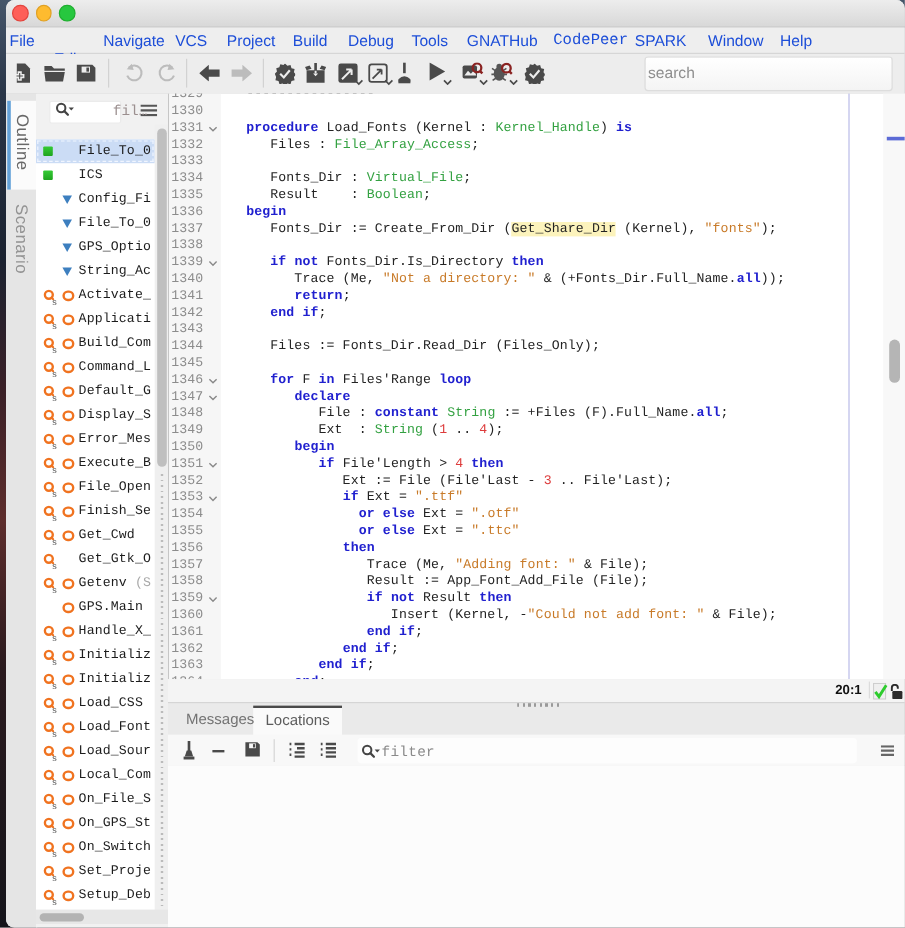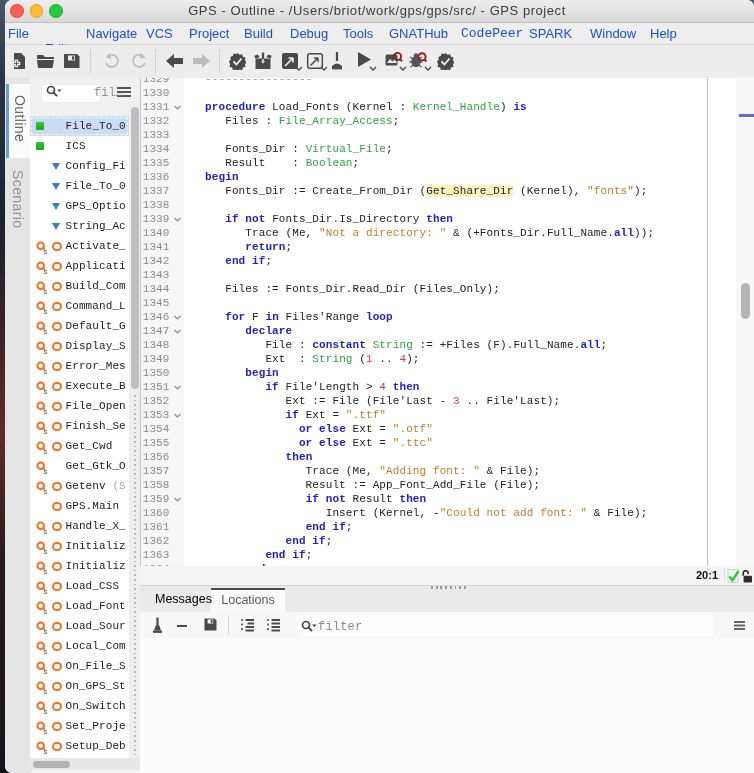--- a/index.html
+++ b/index.html
@@ -61,59 +61,61 @@
   #edthumb{left:741px;top:283px;width:9px;height:36px;background:#b5b5b5;border-radius:4.5px;}
   
   #estat{left:140px;top:566px;width:614px;height:19px;background:#f4f4f4;}
   #pos{position:absolute;left:556px;top:3px;width:22px;font-size:11px;font-weight:bold;color:#111;}
   #statsep{position:absolute;left:584px;top:2px;width:1px;height:14px;background:#dcdcdc;}
   
   #btabs{left:140px;top:585px;width:614px;height:26px;background:#eaeaea;border-top:1px solid #d5d5d5;border-bottom:1px solid #d9d9d9;}
   #dots{left:431px;top:585.5px;width:37px;height:3px;
      background-image:repeating-linear-gradient(90deg,#9a9a9a 0 1.8px,transparent 1.8px 4.7px);}
   #loctab{left:211px;top:588px;width:74px;height:24px;background:#fafafa;border-top:2.8px solid #4a4a4a;}
-  #msgs{left:155px;top:592px;width:52px;font-size:12.5px;color:#000000;}
+  #msgs{left:155px;top:592px;width:52px;font-size:12.5px;color:#737373;}
   #locs{left:211px;top:593px;width:74px;text-align:center;font-size:12.5px;color:#5c5c5c;}
   #btool{left:140px;top:612px;width:614px;height:26px;background:#f8f8f8;}
   #bfentry{left:298px;top:615px;width:416px;height:21px;background:#fdfdfd;border-radius:3px;}
   #bcontent{left:140px;top:638px;width:614px;height:135px;background:#fcfcfc;}
   .icon{position:absolute;}
   #filtertext{left:318px;top:620px;font-family:"Liberation Mono",monospace;font-size:12px;color:#8a8a8a;letter-spacing:0.2px;}
   #ftext2{left:66px;top:86px;font-family:"Liberation Mono",monospace;font-size:12px;color:#9b8f8f;margin-left:28px;}
 </style>
 </head>
 <body>
 <div id="win">
     <div id="pg">
 
   <div class="abs" id="title"></div>
   <div class="tl" style="left:10px;background:#fe5f58;border:0.5px solid #e2453e;"></div>
   <div class="tl" style="left:29.6px;background:#febb2f;border:0.5px solid #e0a124;"></div>
   <div class="tl" style="left:49.2px;background:#27c73f;border:0.5px solid #1fae2f;"></div>
-  <div class="abs" id="ttext">GPS - Outline - /Users/briot/work/gps/gps/src/ - GPS project</div>
 
   <div class="abs" id="menu"></div>
   <div class="mi" style="left:8px;">File</div>
   <div class="mi" style="left:45px;margin-top:15px;">Edit</div>
   <div class="mi" style="left:86px;">Navigate</div>
   <div class="mi" style="left:146px;">VCS</div>
   <div class="mi" style="left:189px;">Project</div>
   <div class="mi" style="left:244px;">Build</div>
   <div class="mi" style="left:290px;">Debug</div>
   <div class="mi" style="left:343px;">Tools</div>
   <div class="mi" style="left:389px;">GNATHub</div>
   <div class="mi" style="left:461px;font-family:Liberation Mono, monospace;">CodePeer</div>
   <div class="mi" style="left:529px;">SPARK</div>
   <div class="mi" style="left:590px;">Window</div>
   <div class="mi" style="left:650px;">Help</div>
 
   <div class="abs" id="tbar"></div>
   <div class="sep" style="left:90px;"></div>
   <div class="sep" style="left:155px;"></div>
   <div class="sep" style="left:219px;"></div>
+  <div class="abs" id="search">
+        <span>search</span>
+      </div>
 
   <svg class="icon" style="left:10px;top:52px" width="19" height="19" viewBox="0 0 19 19">
     <path d="M4 1 h7 l4 4 v12 h-11 z" fill="#4a4a4a"></path>
     <path d="M3.1 10.3 h2.2 v-2.2 h2.2 v2.2 h2.2 v2.2 h-2.2 v2.2 h-2.2 v-2.2 h-2.2 z" fill="#4a4a4a" stroke="#ededed" stroke-width="1.3"></path>
   </svg>
   <svg class="icon" style="left:36px;top:53px" width="20" height="16" viewBox="0 0 20 16">
     <path d="M1 2 h6 l2 2 h9 v2 h-17 z" fill="#4a4a4a"></path>
     <path d="M1 7 h17 l-1.5 8 h-14.5 z" fill="#4a4a4a"></path>
   </svg>
   <svg class="icon" style="left:63px;top:53px" width="17" height="16" viewBox="0 0 17 16">

